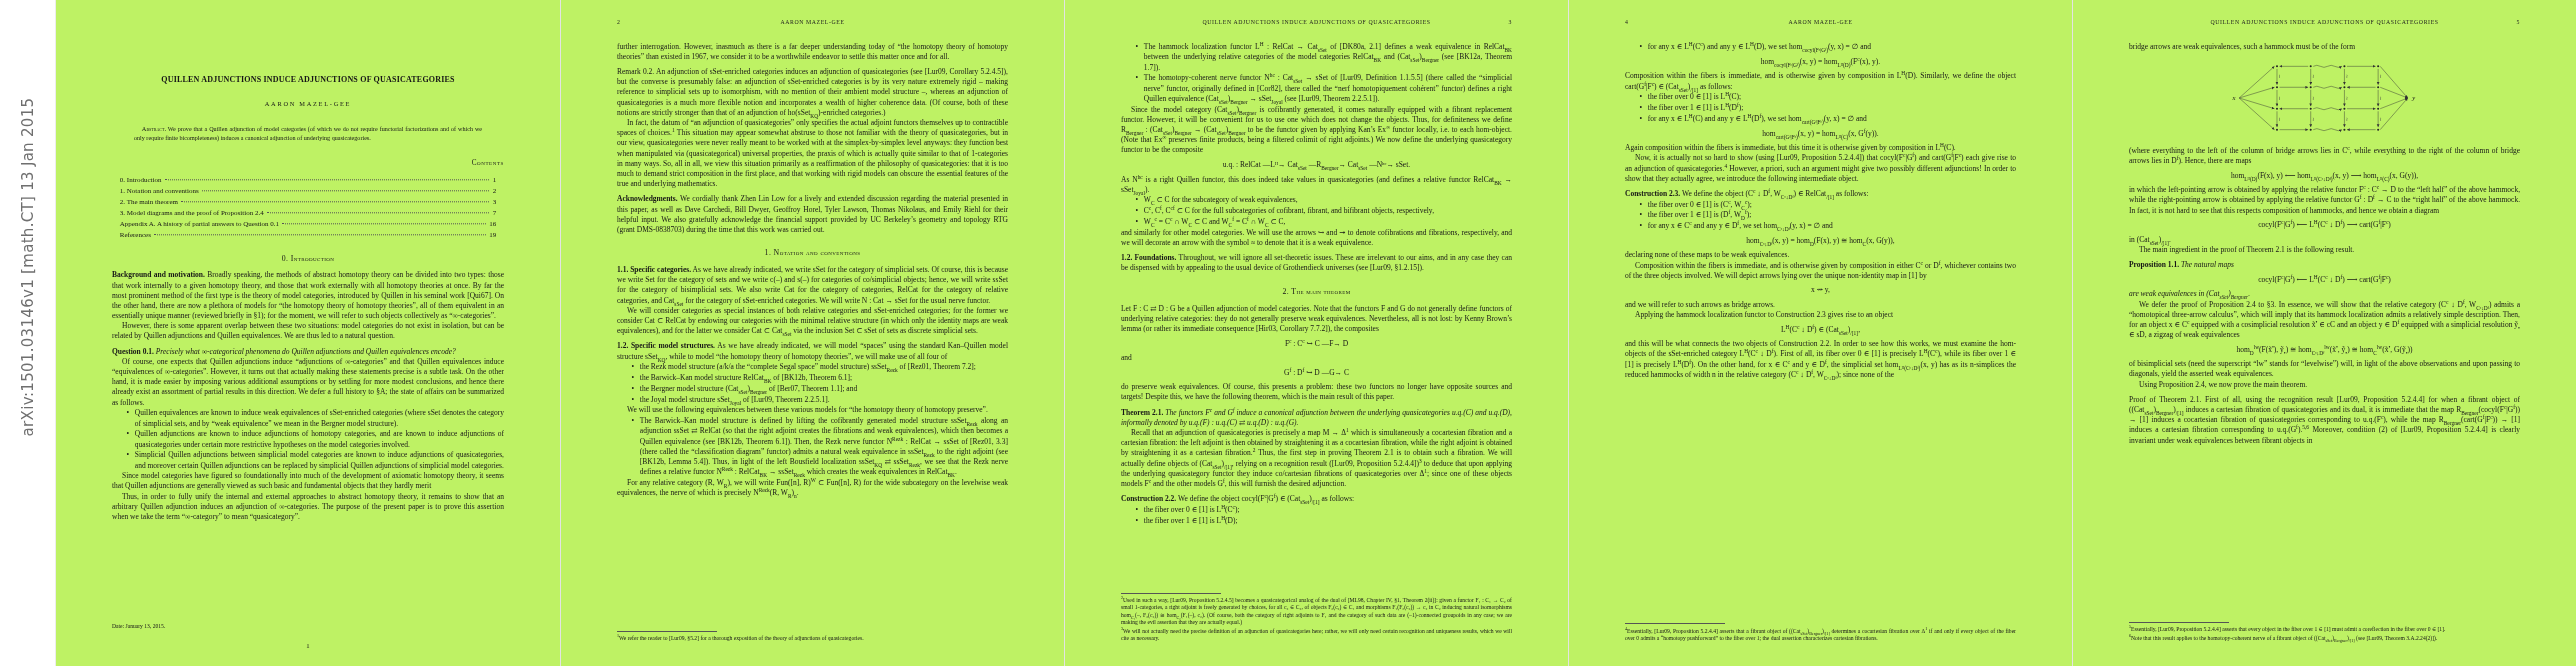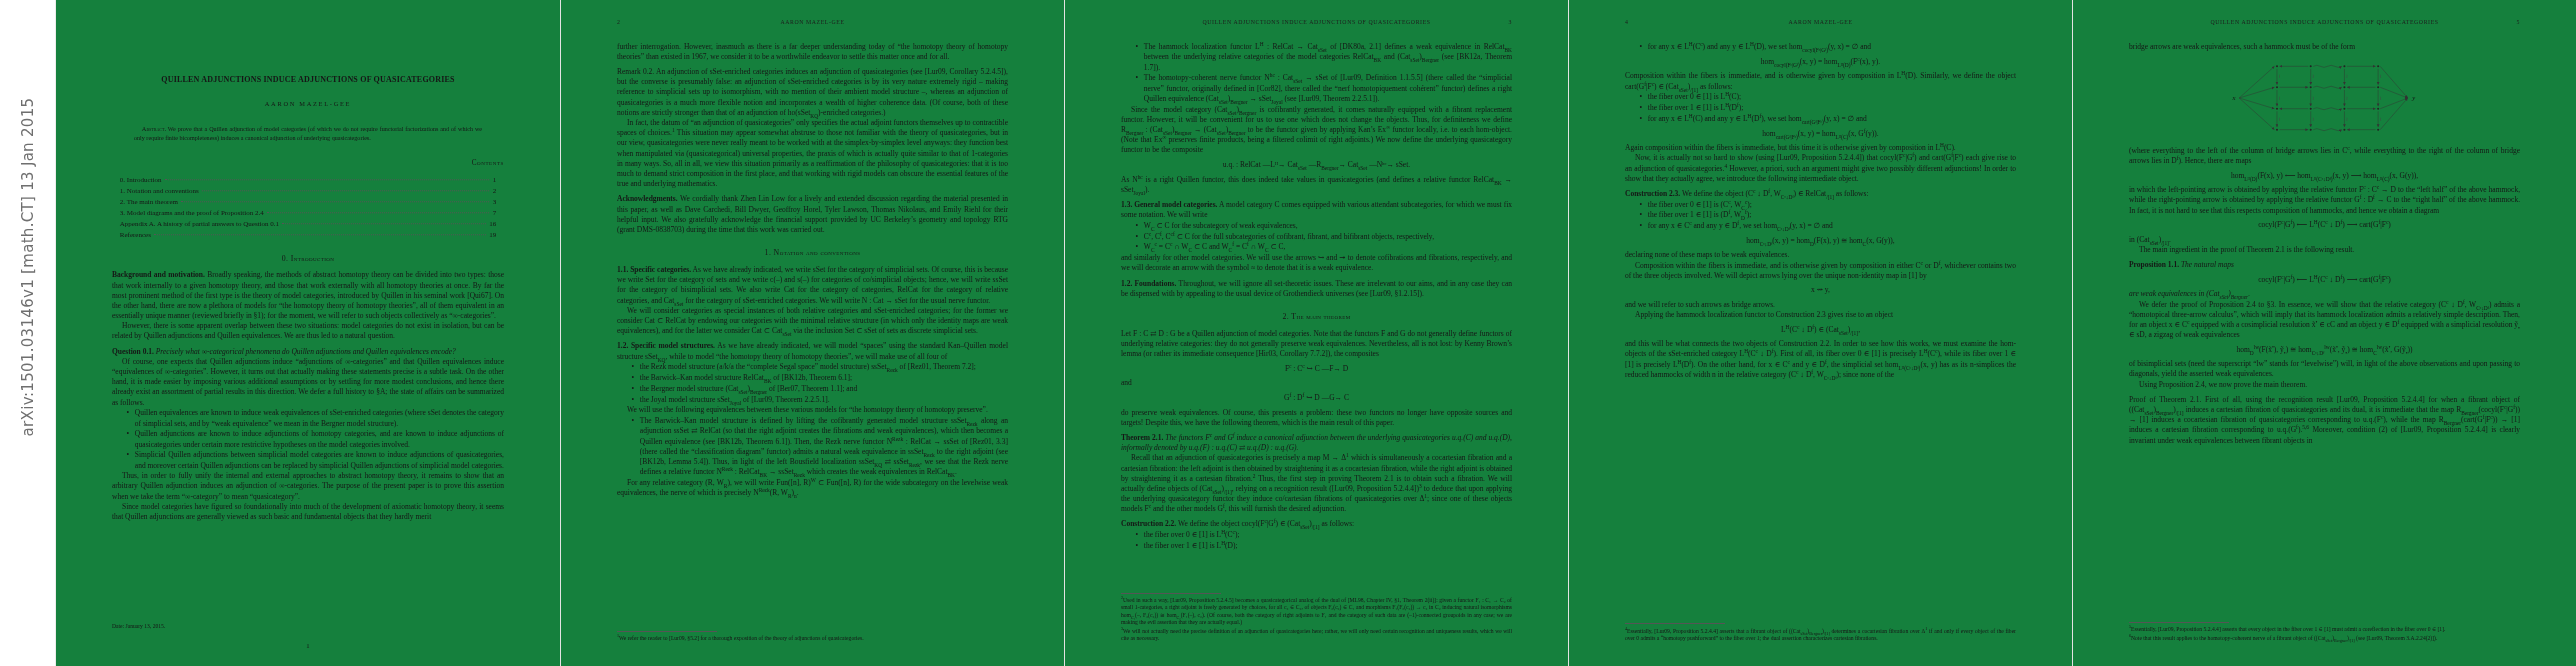--- a/index.html
+++ b/index.html
@@ -6,21 +6,21 @@
   body{width:2576px;height:667px;overflow:hidden;background:#ededed;}
   .screenshot{display:flex;width:2576px;height:667px;background:#ffffff;}
 
   
   .arxiv-strip{flex:0 0 56px;width:56px;position:relative;background:#ffffff;border-right:0.6px solid #ececec;box-sizing:border-box;}
   .arxiv-text{position:absolute;left:50%;top:267px;transform:translate(-50%,-50%) rotate(-90deg);white-space:nowrap;
     font-family:"DejaVu Sans",sans-serif;font-size:15px;letter-spacing:0.3px;color:#6f6f6f;}
 
   
   .pages{display:flex;flex:1;}
-  .page{position:relative;flex:0 0 504px;width:504px;height:667px;background:#15803d;box-sizing:border-box;
+  .page{position:relative;flex:0 0 504px;width:504px;height:667px;background:#bef264;box-sizing:border-box;
     padding:19px 56px 50px;border-left:0.6px solid #e3e3e3;overflow:hidden;
     font-family:"Liberation Serif","DejaVu Serif",serif;font-size:7.5px;line-height:1.36;color:#161616;text-align:justify;}
   .page:first-child{border-left:none;}
   .page-body{max-height:564px;overflow:hidden;}
 
   sup,sub{font-size:0.72em;line-height:0;}
 
   .running-head{position:relative;height:9.4px;margin-bottom:13.3px;font-size:5.8px;letter-spacing:0.6px;color:#1d1d1d;text-align:center;}
   .head-side{position:absolute;top:0;}
   .head-side.left{left:0;}
@@ -116,22 +116,22 @@
             <span class="bullet-text">Quillen equivalences are known to induce weak equivalences of sSet-enriched categories (where sSet denotes the category of simplicial sets, and by “weak equivalence” we mean in the Bergner model structure).</span>
           </div>
           <div class="bullet">
             <span class="bullet-marker">•</span>
             <span class="bullet-text">Quillen adjunctions are known to induce adjunctions of homotopy categories, and are known to induce adjunctions of quasicategories under certain more restrictive hypotheses on the model categories involved.</span>
           </div>
           <div class="bullet">
             <span class="bullet-marker">•</span>
             <span class="bullet-text">Simplicial Quillen adjunctions between simplicial model categories are known to induce adjunctions of quasicategories, and moreover certain Quillen adjunctions can be replaced by simplicial Quillen adjunctions of simplicial model categories.</span>
           </div>
+          <p class="para">Since model categories have figured so foundationally into much of the development of axiomatic homotopy theory, it seems that Quillen adjunctions are generally viewed as such basic and fundamental objects that they hardly merit</p>
           <p class="para">Thus, in order to fully unify the internal and external approaches to abstract homotopy theory, it remains to show that an arbitrary Quillen adjunction induces an adjunction of ∞-categories. The purpose of the present paper is to prove this assertion when we take the term “∞-category” to mean “quasicategory”.</p>
-          <p class="para">Since model categories have figured so foundationally into much of the development of axiomatic homotopy theory, it seems that Quillen adjunctions are generally viewed as such basic and fundamental objects that they hardly merit</p>
         </div>
         <div class="date-line">Date: January 13, 2015.</div>
         <div class="bottom-pageno">1</div>
       </section>
       <section class="page">
         <div class="running-head"><span class="head-side left">2</span><span class="head-center">AARON MAZEL-GEE</span><span class="head-side right"></span></div>
         <div class="page-body">
           <p class="para noindent">further interrogation. However, inasmuch as there is a far deeper understanding today of “the homotopy theory of homotopy theories” than existed in 1967, we consider it to be a worthwhile endeavor to settle this matter once and for all.</p>
           <p class="para noindent lead-par"><span class="lead italic">Remark 0.2.</span> An adjunction of sSet-enriched categories induces an adjunction of quasicategories (see [Lur09, Corollary 5.2.4.5]), but the converse is presumably false: an adjunction of sSet-enriched categories is by its very nature extremely rigid – making reference to simplicial sets up to isomorphism, with no mention of their ambient model structure –, whereas an adjunction of quasicategories is a much more flexible notion and incorporates a wealth of higher coherence data. (Of course, both of these notions are strictly stronger than that of an adjunction of ho(sSet<sub>KQ</sub>)-enriched categories.)</p>
           <p class="para">In fact, the datum of “an adjunction of quasicategories” only specifies the actual adjoint functors themselves up to contractible spaces of choices.<sup>1</sup> This situation may appear somewhat abstruse to those not familiar with the theory of quasicategories, but in our view, quasicategories were never really meant to be worked with at the simplex-by-simplex level anyways: they function best when manipulated via (quasicategorical) universal properties, the praxis of which is actually quite similar to that of 1-categories in many ways. So, all in all, we view this situation primarily as a reaffirmation of the philosophy of quasicategories: that it is too much to demand strict composition in the first place, and that working with rigid models can obscure the essential features of the true and underlying mathematics.</p>
@@ -175,21 +175,20 @@
             <span class="bullet-marker">•</span>
             <span class="bullet-text">The hammock localization functor L<sup>H</sup> : RelCat → Cat<sub>sSet</sub> of [DK80a, 2.1] defines a weak equivalence in RelCat<sub>BK</sub> between the underlying relative categories of the model categories RelCat<sub>BK</sub> and (Cat<sub>sSet</sub>)<sub>Bergner</sub> (see [BK12a, Theorem 1.7]).</span>
           </div>
           <div class="bullet">
             <span class="bullet-marker">•</span>
             <span class="bullet-text">The homotopy-coherent nerve functor N<sup>hc</sup> : Cat<sub>sSet</sub> → sSet of [Lur09, Definition 1.1.5.5] (there called the “simplicial nerve” functor, originally defined in [Cor82], there called the “nerf homotopiquement cohérent” functor) defines a right Quillen equivalence (Cat<sub>sSet</sub>)<sub>Bergner</sub> → sSet<sub>Joyal</sub> (see [Lur09, Theorem 2.2.5.1]).</span>
           </div>
           <p class="para">Since the model category (Cat<sub>sSet</sub>)<sub>Bergner</sub> is cofibrantly generated, it comes naturally equipped with a fibrant replacement functor. However, it will be convenient for us to use one which does not change the objects. Thus, for definiteness we define R<sub>Bergner</sub> : (Cat<sub>sSet</sub>)<sub>Bergner</sub> → (Cat<sub>sSet</sub>)<sub>Bergner</sub> to be the functor given by applying Kan’s Ex<sup>∞</sup> functor locally, i.e. to each hom-object. (Note that Ex<sup>∞</sup> preserves finite products, being a filtered colimit of right adjoints.) We now define the underlying quasicategory functor to be the composite</p>
           <div class="display">u.q. : RelCat —Lᴴ→ Cat<sub>sSet</sub> —R<sub>Bergner</sub>→ Cat<sub>sSet</sub> —Nʰᶜ→ sSet.</div>
           <p class="para noindent">As N<sup>hc</sup> is a right Quillen functor, this does indeed take values in quasicategories (and defines a relative functor RelCat<sub>BK</sub> → sSet<sub>Joyal</sub>).</p>
-          <p class="para noindent lead-par"><span class="lead bold">1.3. General model categories.</span> A model category C comes equipped with various attendant subcategories, for which we must fix some notation. We will write</p>
           <div class="bullet">
             <span class="bullet-marker">•</span>
             <span class="bullet-text">W<sub>C</sub> ⊂ C for the subcategory of weak equivalences,</span>
           </div>
           <div class="bullet">
             <span class="bullet-marker">•</span>
             <span class="bullet-text">C<sup>c</sup>, C<sup>f</sup>, C<sup>cf</sup> ⊂ C for the full subcategories of cofibrant, fibrant, and bifibrant objects, respectively,</span>
           </div>
           <div class="bullet">
             <span class="bullet-marker">•</span>

